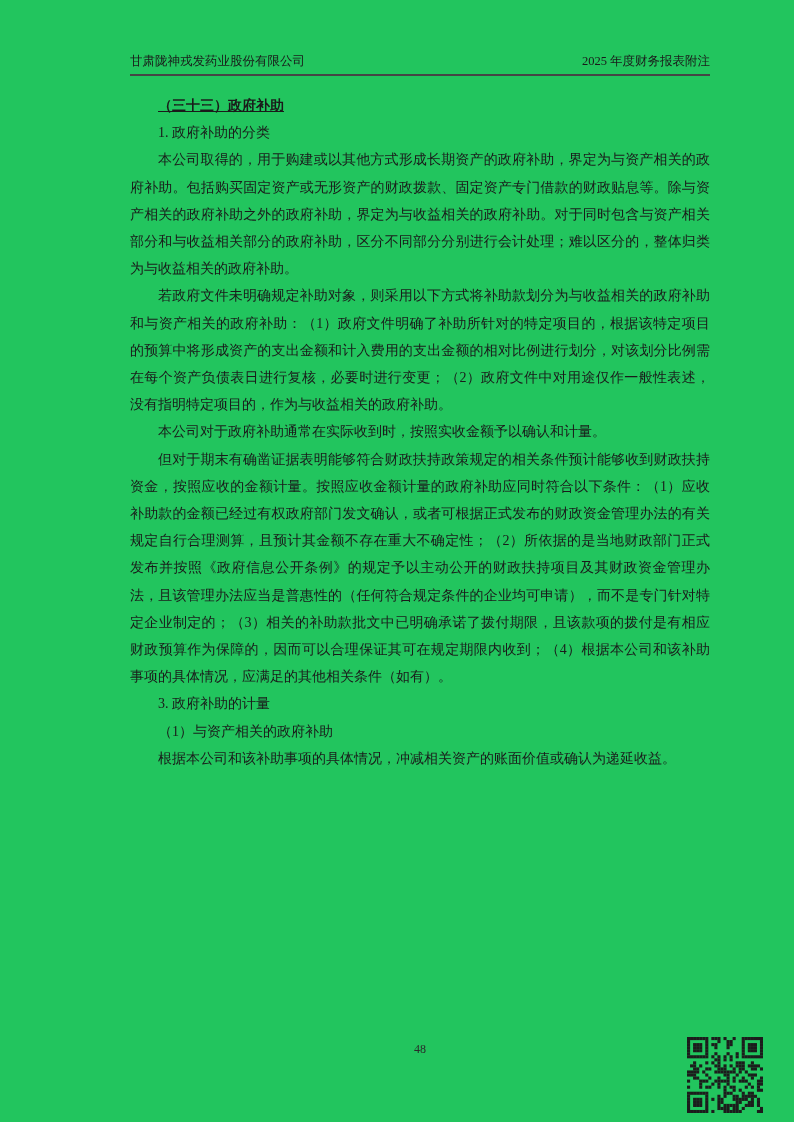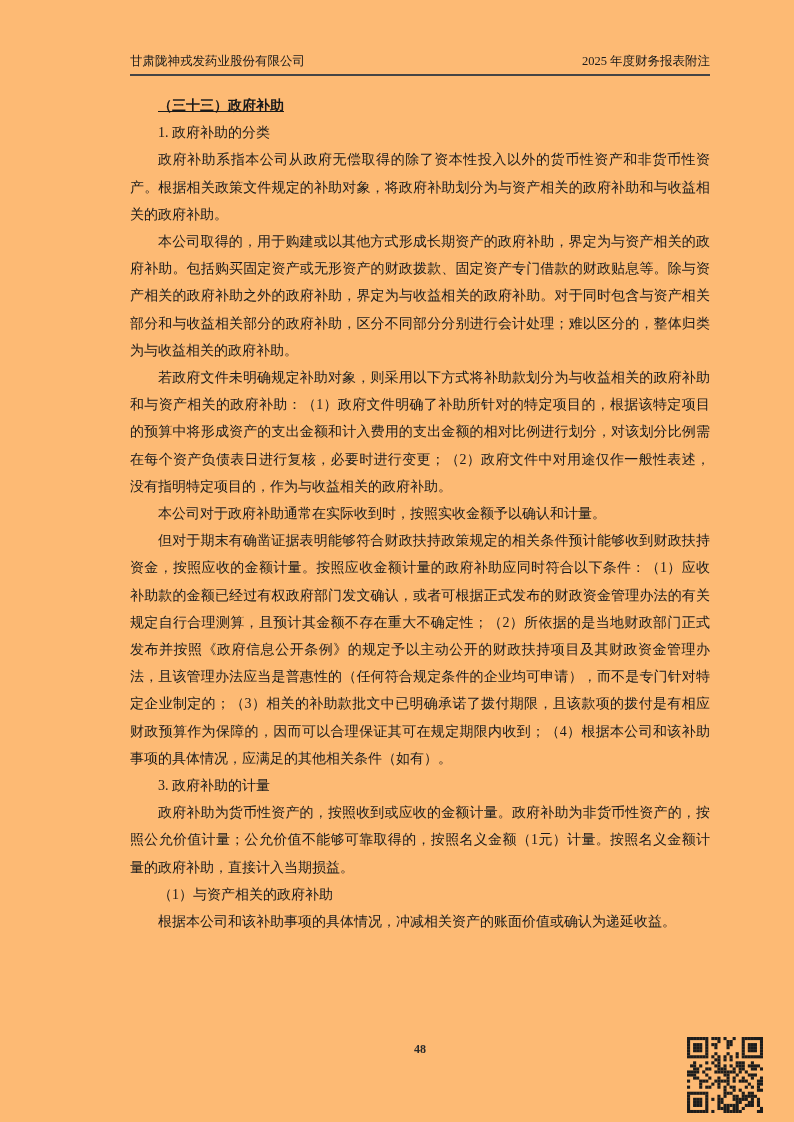--- a/index.html
+++ b/index.html
@@ -1,20 +1,20 @@
 <!DOCTYPE html>
 <html><head>
 <meta charset="utf-8">
 <style>
   html, body { margin: 0; padding: 0; background: #ffffff; }
   .page {
     position: relative;
     width: 794px;
     height: 1122px;
-    background: #fdba74;
+    background: #22c55e;
     overflow: hidden;
     font-family: "Liberation Serif", "DejaVu Serif", serif;
     color: #1a1a1a;
   }
   .header {
     position: absolute;
     left: 130px;
     top: 0;
     width: 580px;
     padding-top: 53px;
@@ -42,21 +42,20 @@
   }
   .block.heading { font-weight: bold; text-decoration: underline; }
   .footer-pageno {
     position: absolute;
     left: 130px;
     top: 1042px;
     width: 580px;
     text-align: center;
     font-size: 12px;
     color: #2a2a2a;
-    font-weight: bold;
   }
   .qr {
     position: absolute;
     left: 687px;
     top: 1037px;
     width: 76px;
     height: 76px;
     line-height: 0;
   }
 </style>
@@ -66,27 +65,25 @@
 <div class="page">
 
   <div class="header">
     <span>甘肃陇神戎发药业股份有限公司</span>
     <span>2025 年度财务报表附注</span>
   </div>
 
   <div class="doc-body" id="doc-body">
       <p class="block heading">（三十三）政府补助</p>
       <p class="block subheading">1. 政府补助的分类</p>
-      <p class="block paragraph">政府补助系指本公司从政府无偿取得的除了资本性投入以外的货币性资产和非货币性资产。根据相关政策文件规定的补助对象，将政府补助划分为与资产相关的政府补助和与收益相关的政府补助。</p>
       <p class="block paragraph">本公司取得的，用于购建或以其他方式形成长期资产的政府补助，界定为与资产相关的政府补助。包括购买固定资产或无形资产的财政拨款、固定资产专门借款的财政贴息等。除与资产相关的政府补助之外的政府补助，界定为与收益相关的政府补助。对于同时包含与资产相关部分和与收益相关部分的政府补助，区分不同部分分别进行会计处理；难以区分的，整体归类为与收益相关的政府补助。</p>
       <p class="block paragraph">若政府文件未明确规定补助对象，则采用以下方式将补助款划分为与收益相关的政府补助和与资产相关的政府补助：（1）政府文件明确了补助所针对的特定项目的，根据该特定项目的预算中将形成资产的支出金额和计入费用的支出金额的相对比例进行划分，对该划分比例需在每个资产负债表日进行复核，必要时进行变更；（2）政府文件中对用途仅作一般性表述，没有指明特定项目的，作为与收益相关的政府补助。</p>
       <p class="block paragraph">本公司对于政府补助通常在实际收到时，按照实收金额予以确认和计量。</p>
       <p class="block paragraph">但对于期末有确凿证据表明能够符合财政扶持政策规定的相关条件预计能够收到财政扶持资金，按照应收的金额计量。按照应收金额计量的政府补助应同时符合以下条件：（1）应收补助款的金额已经过有权政府部门发文确认，或者可根据正式发布的财政资金管理办法的有关规定自行合理测算，且预计其金额不存在重大不确定性；（2）所依据的是当地财政部门正式发布并按照《政府信息公开条例》的规定予以主动公开的财政扶持项目及其财政资金管理办法，且该管理办法应当是普惠性的（任何符合规定条件的企业均可申请），而不是专门针对特定企业制定的；（3）相关的补助款批文中已明确承诺了拨付期限，且该款项的拨付是有相应财政预算作为保障的，因而可以合理保证其可在规定期限内收到；（4）根据本公司和该补助事项的具体情况，应满足的其他相关条件（如有）。</p>
       <p class="block subheading">3. 政府补助的计量</p>
-      <p class="block paragraph">政府补助为货币性资产的，按照收到或应收的金额计量。政府补助为非货币性资产的，按照公允价值计量；公允价值不能够可靠取得的，按照名义金额（1元）计量。按照名义金额计量的政府补助，直接计入当期损益。</p>
       <p class="block subheading">（1）与资产相关的政府补助</p>
       <p class="block paragraph">根据本公司和该补助事项的具体情况，冲减相关资产的账面价值或确认为递延收益。</p>
     </div>
 
   <div class="footer-pageno">48</div>
 
   <div class="qr" id="qr-code"><svg xmlns="http://www.w3.org/2000/svg" width="76" height="76" viewBox="0 0 76 76" fill="#1c1c1c">
         <rect x="0.00" y="0.00" width="3.10" height="3.10"></rect>
         <rect x="3.04" y="0.00" width="3.10" height="3.10"></rect>
         <rect x="6.08" y="0.00" width="3.10" height="3.10"></rect>

